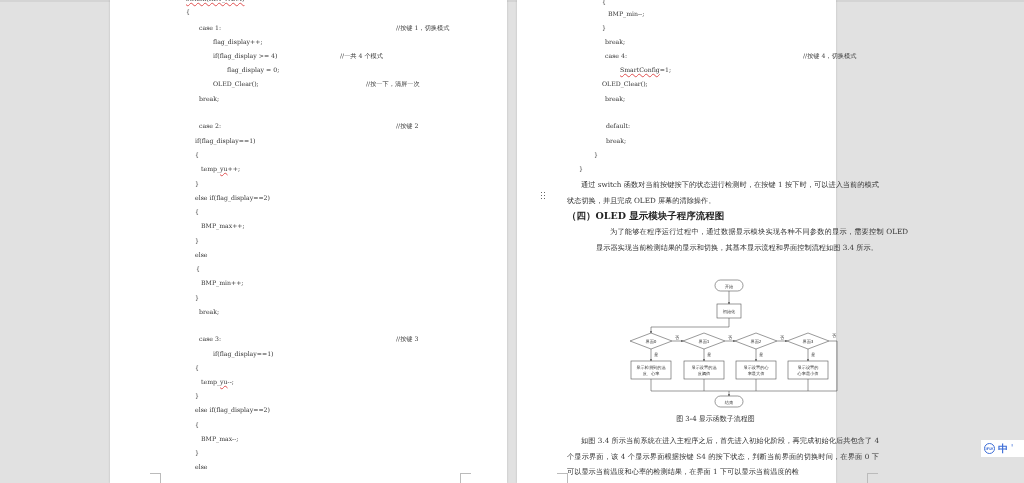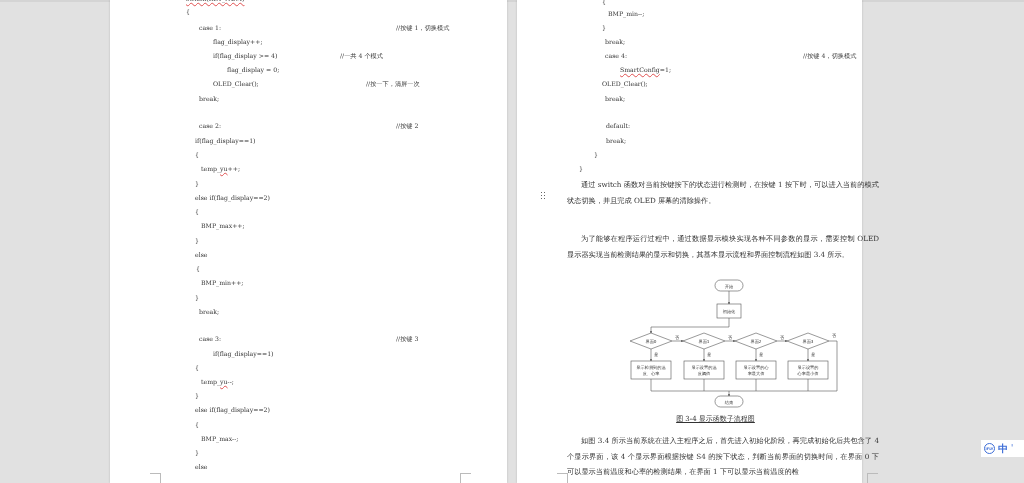--- a/index.html
+++ b/index.html
@@ -7,36 +7,36 @@
     width:1024px; height:483px; overflow:hidden; position:relative;
     background:#e1e1e1;
     font-family:"DejaVu Serif", "Liberation Serif", serif;
   }
   .topshade { position:absolute; left:0; top:0; width:1024px; height:2px; background:#d4d4d4; }
   .page {
     position:absolute; top:0; height:483px; background:#ffffff;
     box-shadow:0 0 2px rgba(0,0,0,0.18);
   }
   #page1 { left:110px; width:397px; }
-  #page2 { left:517px; width:345px; }
+  #page2 { left:517px; width:319px; }
   .line {
     position:absolute; font-size:6.2px; color:#333; white-space:nowrap; line-height:8px;
     font-family:"DejaVu Serif", "Liberation Serif", serif;
   }
   .spell { text-decoration:underline wavy #e05050; text-decoration-thickness:0.5px; }
   .comment { position:absolute; font-size:6.2px; color:#333; white-space:nowrap; line-height:8px; }
   .para {
     position:absolute; left:50px; width:312px; font-size:7.2px; color:#333;
     line-height:15.5px; text-align:justify;
   }
   .heading {
     position:absolute; left:50px; font-size:9.5px; font-weight:bold; color:#222;
     font-family:"DejaVu Serif", "Liberation Serif", serif;
   }
-  .caption { position:absolute; left:0; width:397px; text-align:center; font-size:7px; color:#333;text-decoration:underline; }
+  .caption { position:absolute; left:0; width:397px; text-align:center; font-size:7px; color:#333; }
   .drag-handle {
     position:absolute; left:540px; top:191px; width:6px; height:10px;
     background-image:radial-gradient(circle, #666 0.8px, transparent 1px);
     background-size:3px 3px;
   }
   .corner { position:absolute; width:10px; height:10px; border-color:#bbb; border-style:solid; border-width:0; }
   .fc { position:absolute; left:0; top:0; }
   .fc-text { font-size:4.2px; fill:#333; font-family:"DejaVu Sans", sans-serif; }
   .float-bar {
     position:absolute; left:981px; top:440px; width:43px; height:17px; background:#fff;
@@ -115,22 +115,23 @@
       <div class="line" style="left: 89px; top: 137px;">break;</div>
       <div class="line" style="left: 77px; top: 151px;">}</div>
       <div class="line" style="left: 62px; top: 165px;">}</div>
     </div>
   <div id="p2-comments">
       <div class="comment" style="left: 286px; top: 52px;">//按键 4，切换模式</div>
     </div>
 
   <div class="para" style="top:177px; text-indent:14px;">通过 switch 函数对当前按键按下的状态进行检测时，在按键 1 按下时，可以进入当前的模式状态切换，并且完成 OLED 屏幕的清除操作。</div>
 
-
-  <div class="para" style="top:231px; text-indent:14px;">为了能够在程序运行过程中，通过数据显示模块实现各种不同参数的显示，需要控制 OLED 显示器实现当前检测结果的显示和切换，其基本显示流程和界面控制流程如图 3.4 所示。</div>
+  <div class="heading" style="top:210px;">（四）OLED 显示模块子程序流程图</div>
+
+  <div class="para" style="top:224px; text-indent:14px;margin-left:29px;">为了能够在程序运行过程中，通过数据显示模块实现各种不同参数的显示，需要控制 OLED 显示器实现当前检测结果的显示和切换，其基本显示流程和界面控制流程如图 3.4 所示。</div>
 
   <svg class="fc" width="397" height="410">
     <defs>
       <marker id="arr" markerWidth="4" markerHeight="4" refX="3" refY="2" orient="auto">
         <path d="M0,0 L4,2 L0,4 z" fill="#555"></path>
       </marker>
     </defs>
     <g stroke="#555" stroke-width="0.6" fill="none">
 
       <rect x="198" y="280" width="28" height="11" rx="5.5" fill="#fff"></rect>

